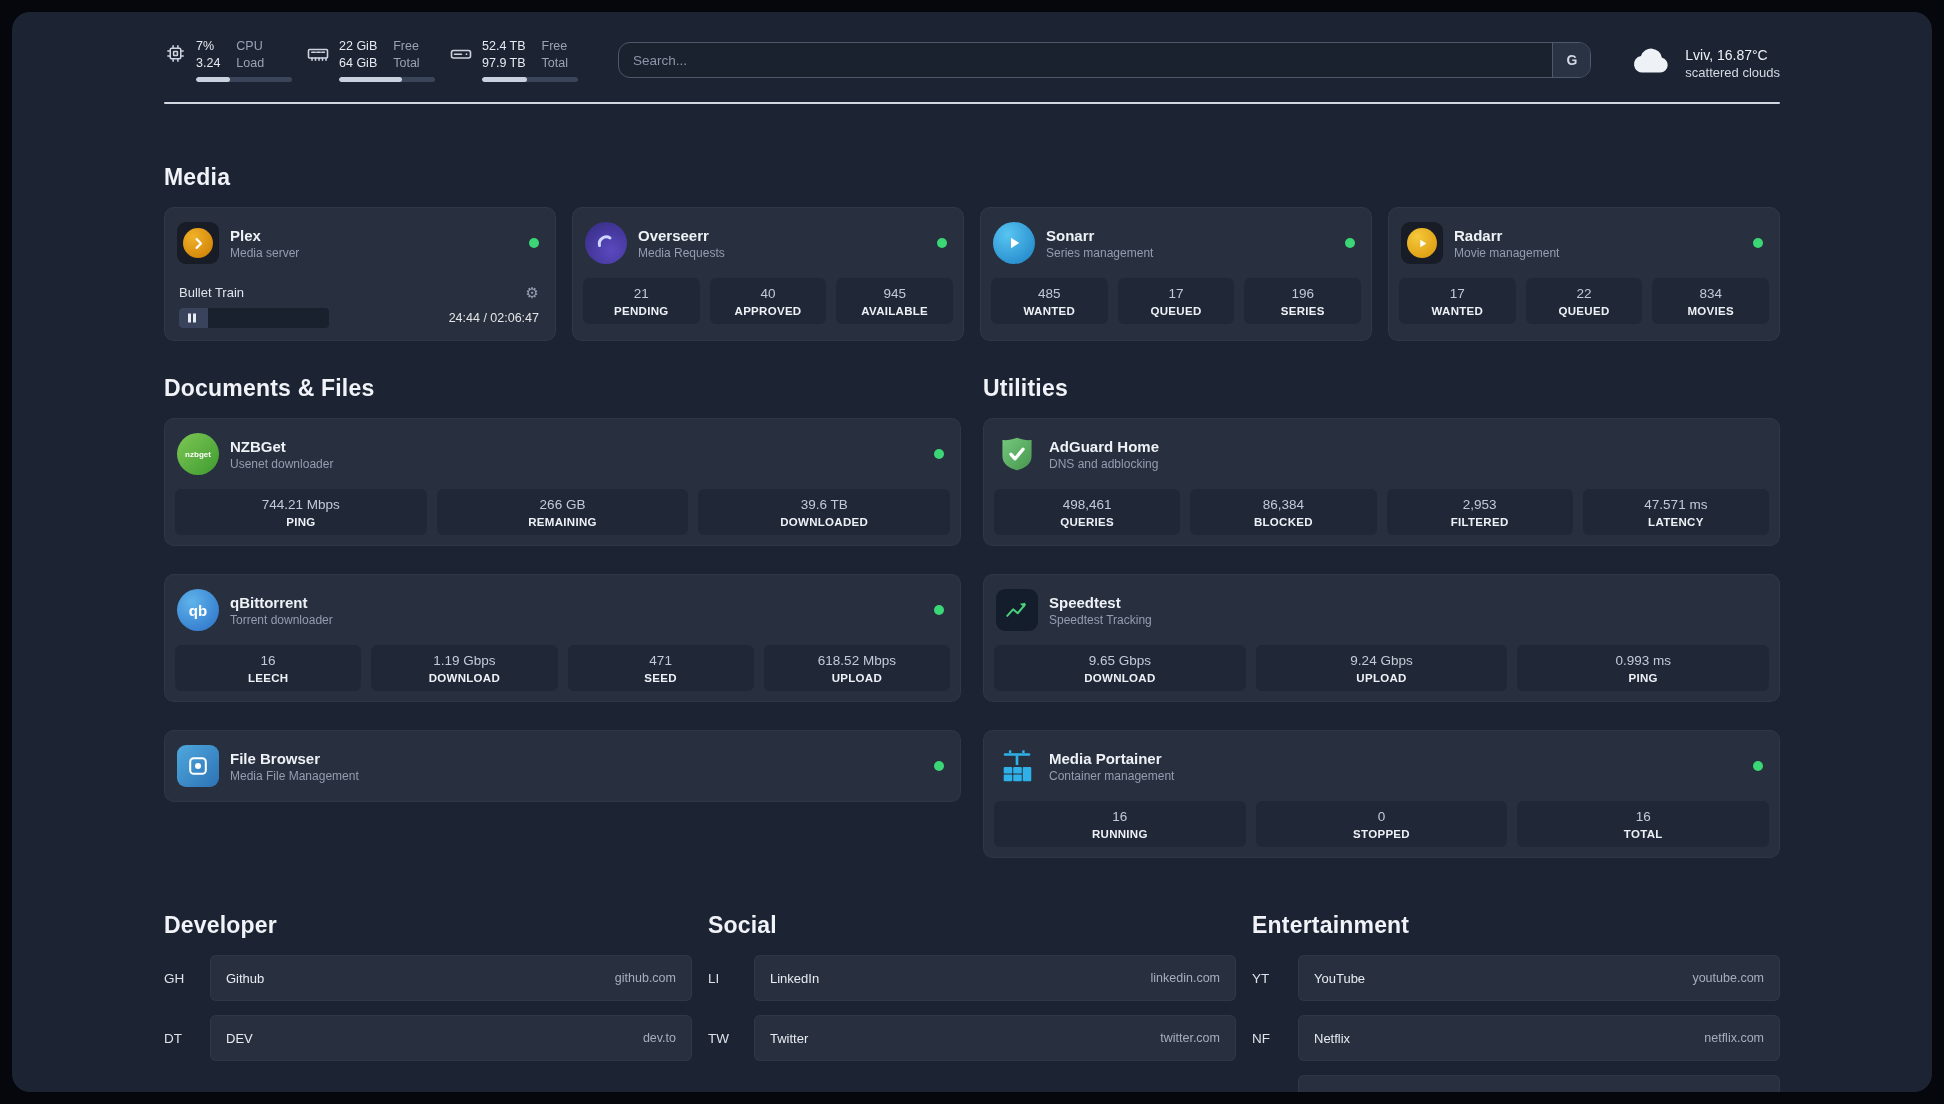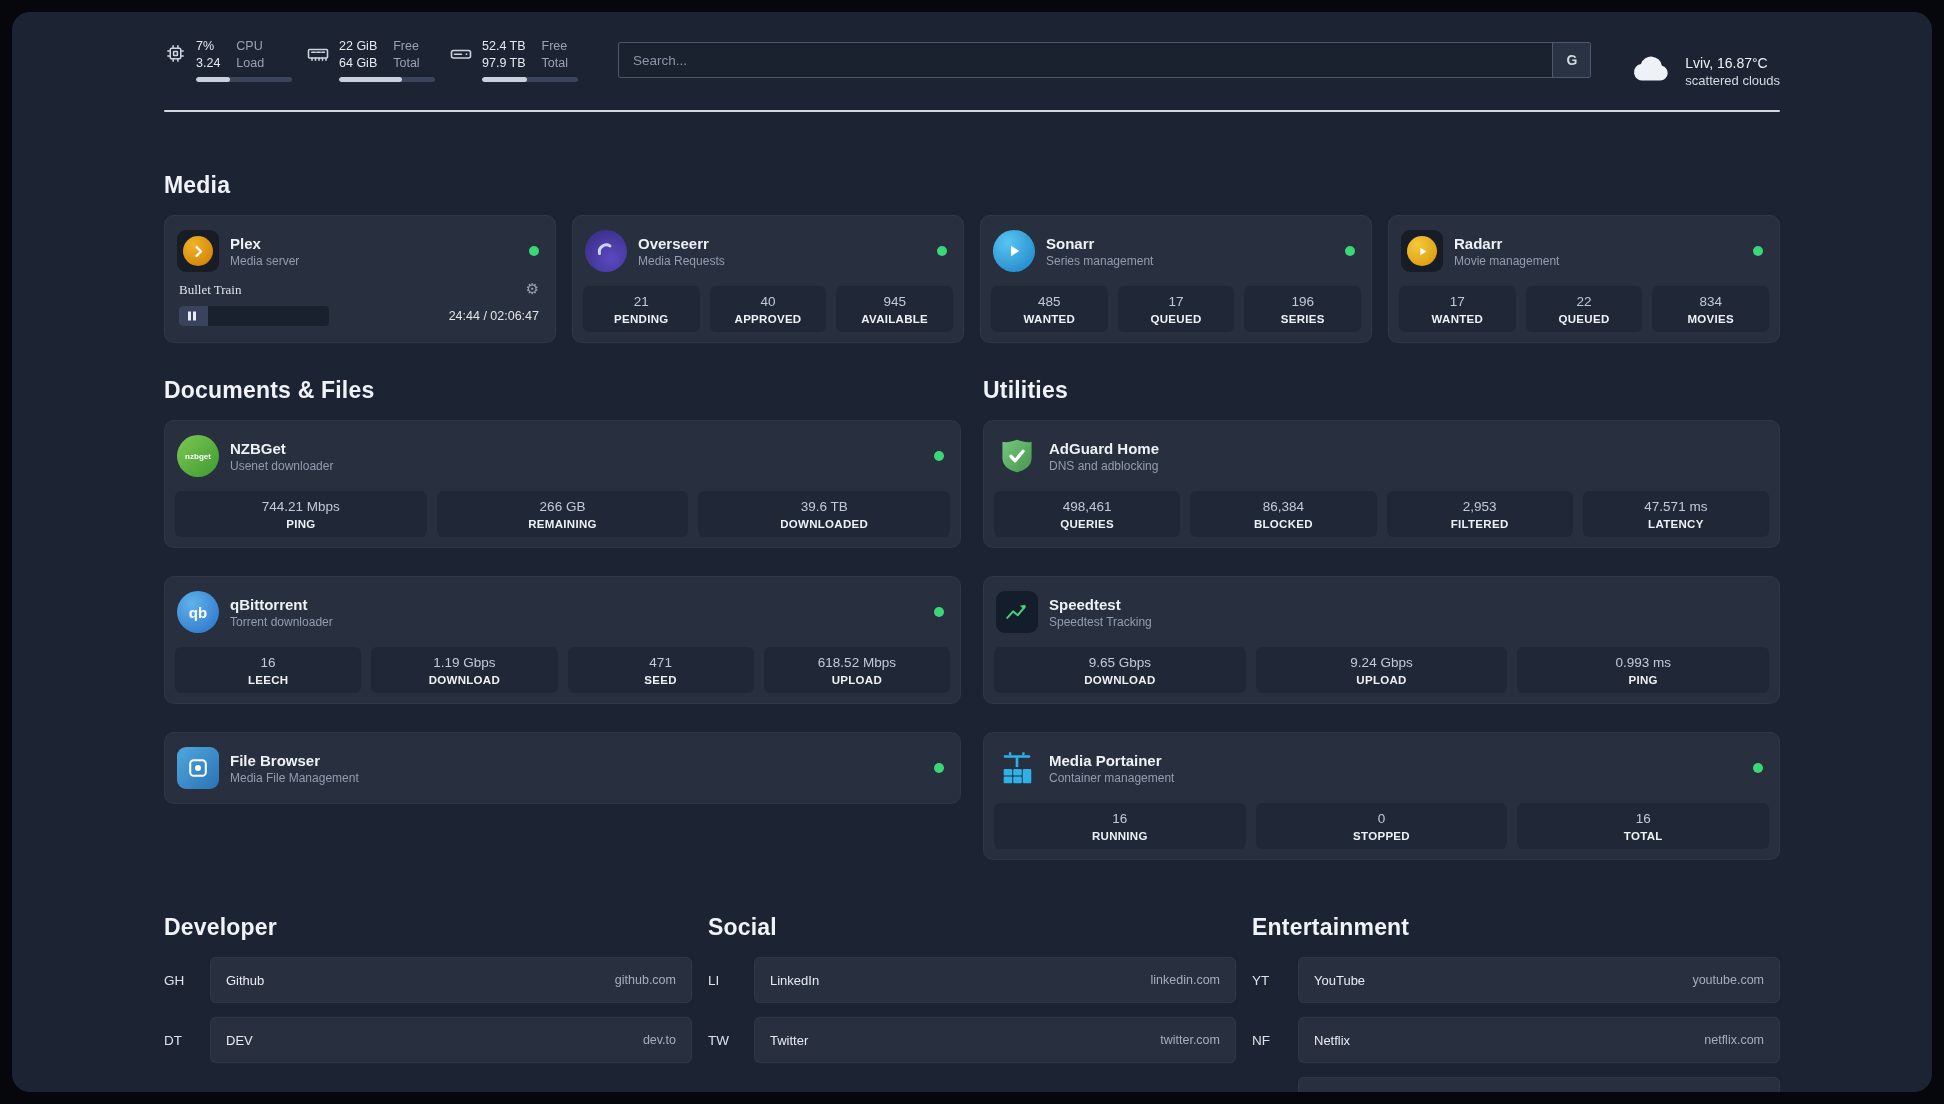--- a/index.html
+++ b/index.html
@@ -12,26 +12,26 @@
   .sys { display: flex; gap: 9px; align-items: flex-start; }
   .sys-icon { display: flex; margin-top: 4px; }
   .sys-body { display: flex; flex-direction: column; min-width: 96px; }
   .sys-cols { display: flex; gap: 16px; }
   .sys-col { display: flex; flex-direction: column; }
   .sys-col span { font-size: 12.5px; line-height: 1.35; color: #e7eaf0; white-space: nowrap; }
   .sys-col.labs span { color: #9aa3b4; }
   .sys-bar { margin-top: 5px; height: 5px; border-radius: 3px; background: #3a4559; overflow: hidden; }
   .sys-fill { height: 100%; background: #c9d1de; border-radius: 3px; }
 
-  .search { flex: 1; display: flex; height: 36px; margin: 4px 26px 0; border: 1px solid #4d5869; border-radius: 2px; overflow: hidden; background: #1a2230; justify-content: center; }
+  .search { flex: 1; display: flex; height: 36px; margin: 4px 26px 0; border: 1px solid #4d5869; border-radius: 12px; overflow: hidden; background: #1a2230; justify-content: center; }
   .search input { flex: 1; background: transparent; border: none; outline: none; padding: 0 14px; font-size: 13.5px; color: #cdd4e0; font-family: inherit; }
   .search input::placeholder { color: #8d96a8; }
   .search-engine { width: 38px; border: none; border-left: 1px solid #4d5869; background: #2a3343; color: #d3d9e3; font-size: 14px; font-weight: 600; cursor: pointer; }
 
-  .weather { display: flex; align-items: center; gap: 12px; margin-top: 10px; }
+  .weather { display: flex; align-items: center; gap: 12px; margin-top: 2px; }
   .weather-text div:first-child { font-size: 14px; color: #eef1f6; }
   .weather-text div:last-child { font-size: 13px; color: #d4dae4; margin-top: 2px; }
 
   .divider { margin-top: 16px; height: 2px; background: #dde2ea; border-radius: 1px; opacity: .95; }
 
   
   .sec-title { font-size: 23px; font-weight: 600; color: #f1f3f8; margin-bottom: 16px; letter-spacing: .2px; }
   .media-sec { margin-top: 60px; }
   .media-grid { display: grid; grid-template-columns: repeat(4, 1fr); gap: 16px; }
   .two-col { display: grid; grid-template-columns: 1fr 1fr; gap: 22px; margin-top: 34px; align-items: start; }
@@ -60,21 +60,21 @@
   .gold { background: radial-gradient(circle at 35% 30%, #f5c83a, #d9940a); }
   .circle { border-radius: 50%; }
   .overseerr { background: radial-gradient(circle at 62% 68%, #5a49c0, #342a7e); }
   .sonarr { background: radial-gradient(circle at 35% 30%, #58c5f2, #1b7fc4); }
   .nzbget { background: linear-gradient(135deg, #7dc855, #3f9a2f); }
   .qbit { background: radial-gradient(circle at 35% 30%, #5fb3ea, #2a6fc8); }
   .nzb-txt { font-size: 8px; font-weight: 700; color: #fff; }
   .qb-txt { font-size: 15px; font-weight: 700; color: #fff; }
 
   
-  .track-row { display: flex; justify-content: space-between; align-items: flex-start; padding: 0 6px 0 4px; margin-top: 6px; font-family: Liberation Serif, serif; }
+  .track-row { display: flex; justify-content: space-between; align-items: flex-start; padding: 0 6px 0 4px; margin-top: 17px; }
   .track-name { font-size: 13px; color: #dfe4ec; }
   .gear { font-size: 15px; color: #97a0b2; cursor: pointer; line-height: 1; }
   .player-row { display: flex; align-items: center; justify-content: space-between; padding: 0 6px 2px 4px; margin-top: 8px; }
   .pbar { width: 150px; height: 20px; background: #19212e; border-radius: 4px; position: relative; overflow: hidden; }
   .pfill { position: absolute; left: 0; top: 0; bottom: 0; background: #39445c; }
   .pause { position: absolute; left: 9px; top: 50%; transform: translateY(-50%); display: flex; gap: 2.5px; cursor: pointer; }
   .pause i { display: block; width: 2.5px; height: 9px; background: #e8ecf2; }
   .ptime { font-size: 12.5px; color: #e5e5e5; }
 
   

